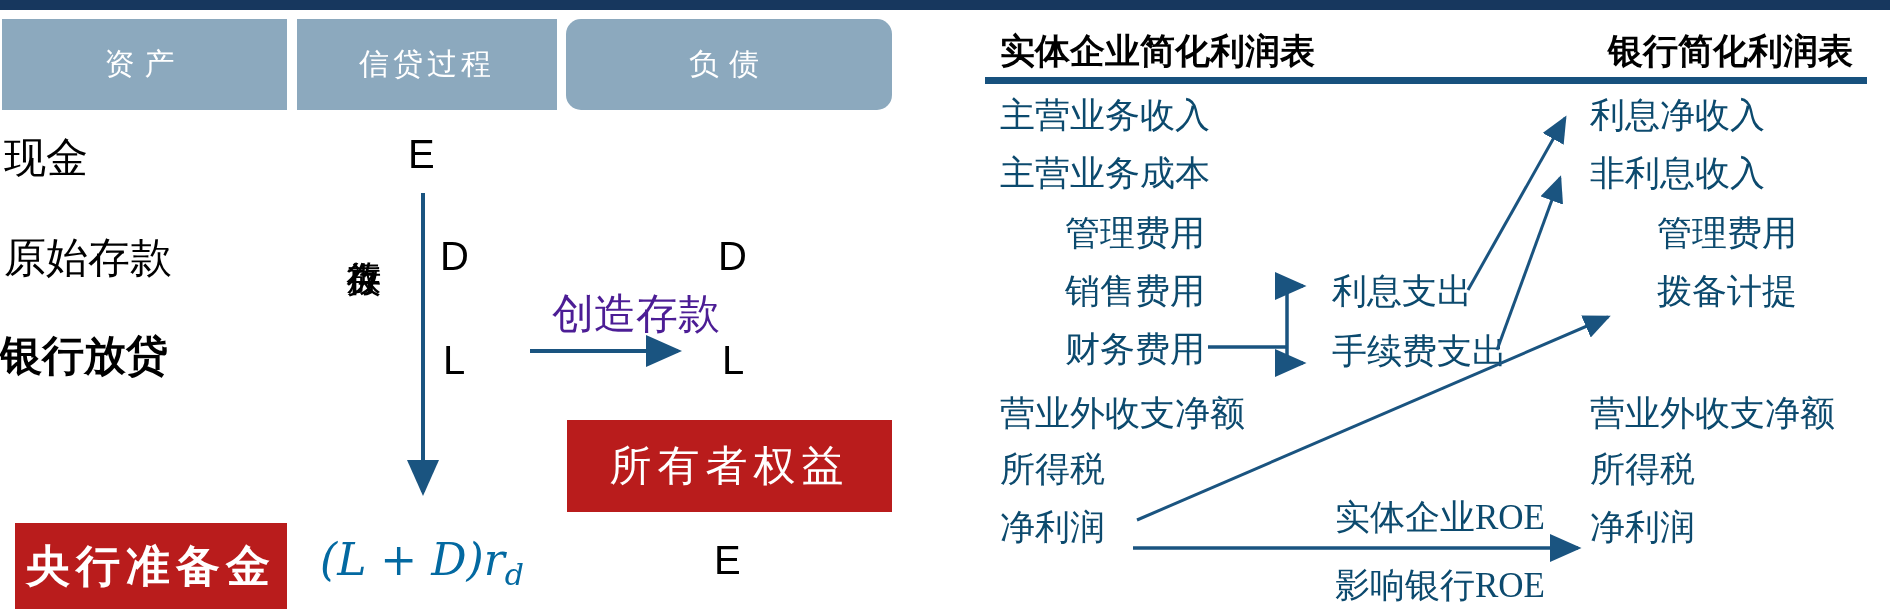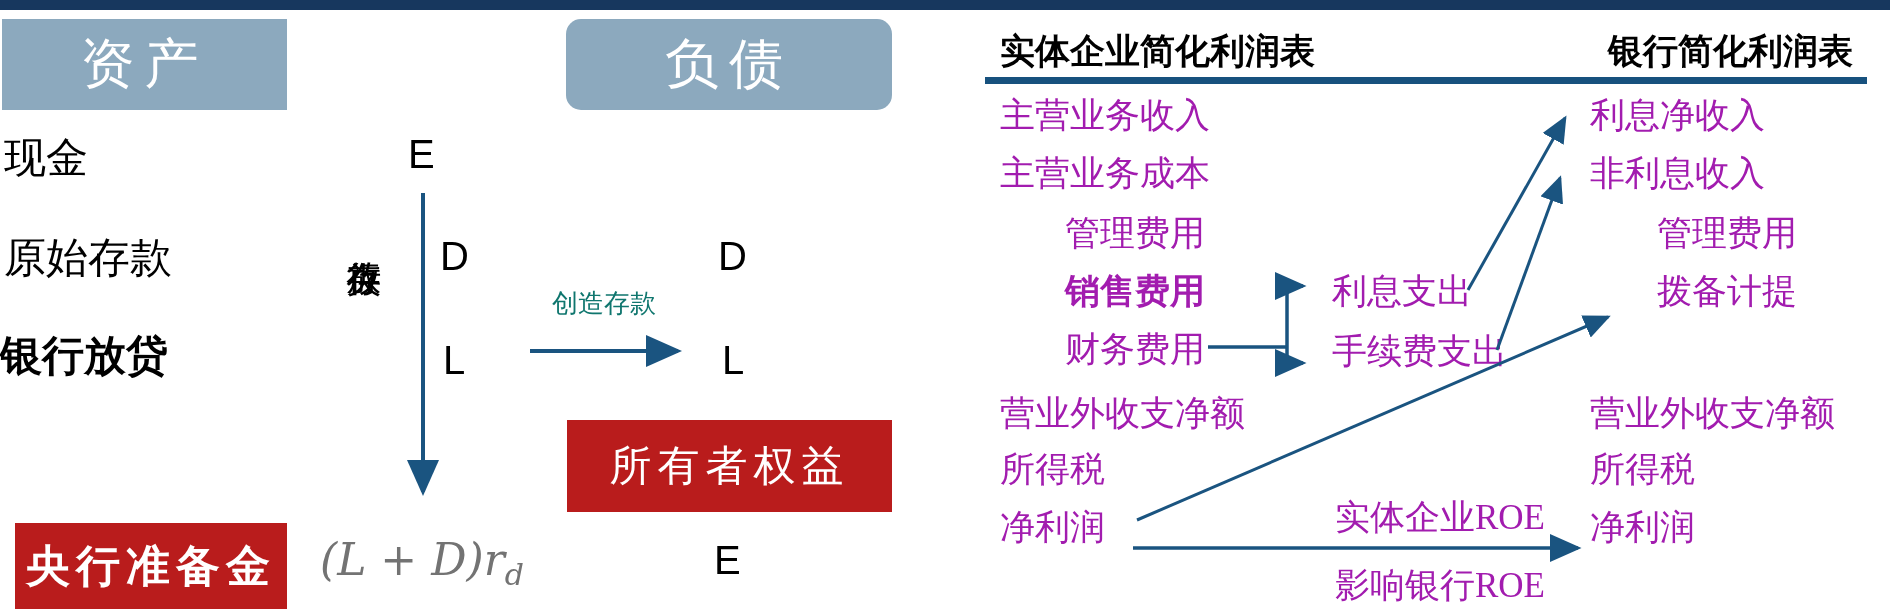--- a/index.html
+++ b/index.html
@@ -1,44 +1,47 @@
 <!DOCTYPE html>
 <html><head>
 <meta charset="utf-8">
 <style>
   html,body{margin:0;padding:0;background:#ffffff;}
   #canvas{position:relative;width:1890px;height:609px;background:#ffffff;overflow:hidden;
           font-family:"Liberation Serif", serif;}
   .abs{position:absolute;white-space:nowrap;}
   .topbar{position:absolute;left:0;top:0;width:1890px;height:10px;background:#17375E;}
   .hdrbox{position:absolute;top:19px;height:91px;background:#8CA9BE;color:#ffffff;
-          display:flex;align-items:center;justify-content:center;font-size:54px;letter-spacing:10px;}
+          display:flex;align-items:center;justify-content:center;font-size:30px;letter-spacing:10px;}
   .pinkbox{position:absolute;background:#b91c1c;color:#ffffff;display:flex;align-items:center;
            justify-content:center;font-size:44px;letter-spacing:6px;}
   .lrow{font-size:42px;color:#000000;}
   .bold{font-weight:bold;}
   .edl{font-family:"Liberation Sans", sans-serif;font-size:40px;font-weight:500;color:#000000;}
-  .smalllabel{font-size:26px;color:#0f766e;}
+  .smalllabel{font-size:42px;color:#4c1d95;}
   .vertical{writing-mode:vertical-rl;text-orientation:upright;font-size:35px;line-height:1.05;color:#000000;}
   .rtitle{font-size:35px;font-weight:bold;color:#000000;}
-  .ritem{font-size:35px;color:#a21caf;}
+  .ritem{font-size:35px;color:#0c4a6e;}
   .underline{position:absolute;background:#17517E;}
-  .formula{font-size:44px;font-style:italic;font-family:"DejaVu Serif", serif;color:#737373;}
+  .formula{font-size:44px;font-style:italic;font-family:"DejaVu Serif", serif;color:#0369a1;}
   .formula sub{font-size:30px;}
   svg{position:absolute;left:0;top:0;}
 </style>
 </head>
 <body>
 
 <div id="canvas">
 
   <div class="topbar"></div>
 
   <div class="hdrbox" style="left:2px;width:285px;">
     <span>资产</span>
+  </div>
+  <div class="hdrbox" style="left:297px;width:260px;letter-spacing:4px;">
+    <span>信贷过程</span>
   </div>
   <div class="hdrbox" style="left:566px;width:326px;border-radius:15px;">
     <span>负债</span>
   </div>
 
   <div class="abs lrow" style="left:4px;top:130px;">现金</div>
   <div class="abs lrow" style="left:4px;top:230px;">原始存款</div>
   <div class="abs lrow bold" style="left:0;top:328px;">银行放贷</div>
 
   <div class="pinkbox bold" style="left:15px;top:523px;width:272px;height:86px;">
@@ -64,21 +67,21 @@
   </div>
   <div class="abs edl" style="left:714px;top:538px;">E</div>
 
   <div class="abs rtitle" style="left:1000px;top:28px;">实体企业简化利润表</div>
   <div class="abs rtitle" style="left:1588px;top:28px;margin-left:20px;">银行简化利润表</div>
   <div class="underline" style="left:985px;top:77px;width:882px;height:7px;"></div>
 
   <div class="abs ritem" style="left:1000px;top:92px;">主营业务收入</div>
   <div class="abs ritem" style="left:1000px;top:150px;">主营业务成本</div>
   <div class="abs ritem" style="left:1065px;top:210px;">管理费用</div>
-  <div class="abs ritem" style="left:1065px;top:268px;font-weight:bold;">销售费用</div>
+  <div class="abs ritem" style="left:1065px;top:268px;">销售费用</div>
   <div class="abs ritem" style="left:1065px;top:326px;">财务费用</div>
   <div class="abs ritem" style="left:1000px;top:390px;">营业外收支净额</div>
   <div class="abs ritem" style="left:1000px;top:446px;">所得税</div>
   <div class="abs ritem" style="left:1000px;top:504px;">净利润</div>
 
   <div class="abs ritem" style="left:1332px;top:328px;">手续费支出</div>
   <div class="abs ritem" style="left:1332px;top:268px;">利息支出</div>
 
   <div class="abs ritem" style="left:1590px;top:92px;">利息净收入</div>
   <div class="abs ritem" style="left:1590px;top:150px;">非利息收入</div>

